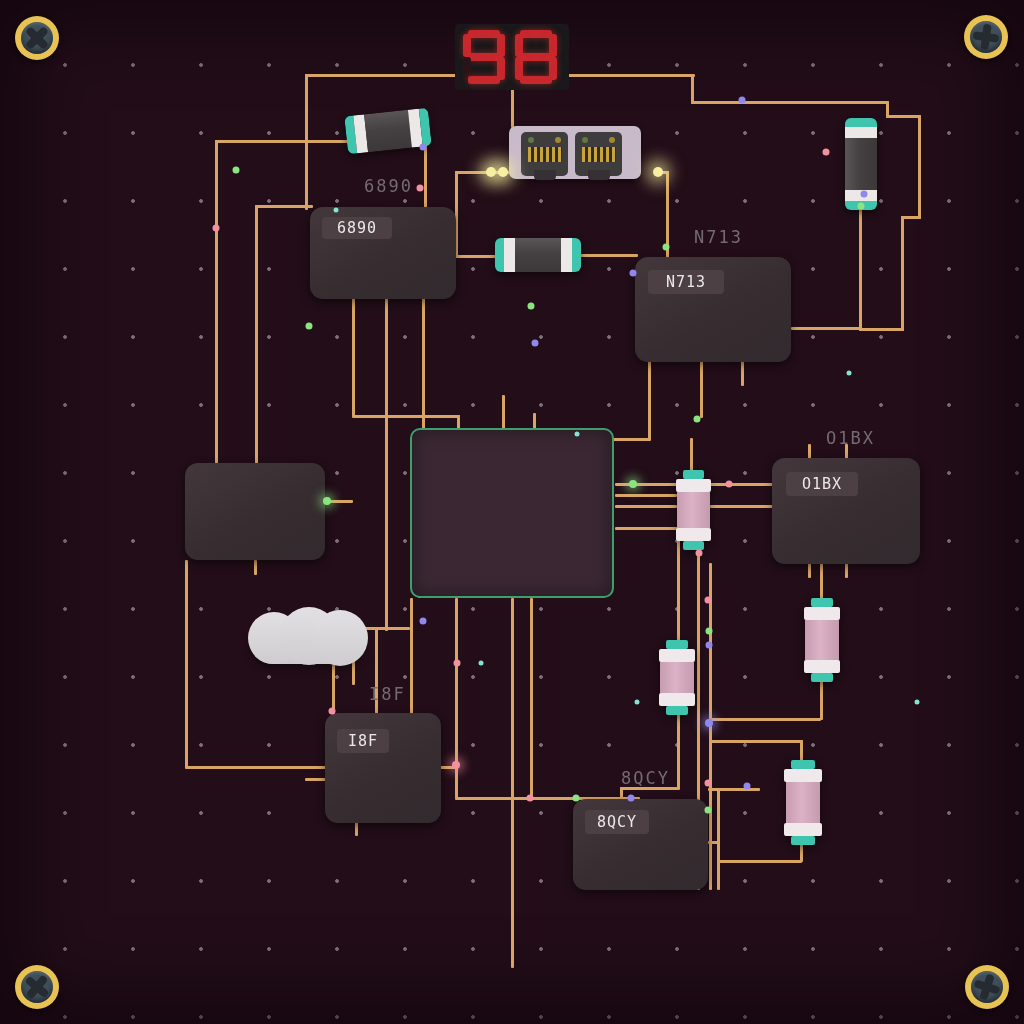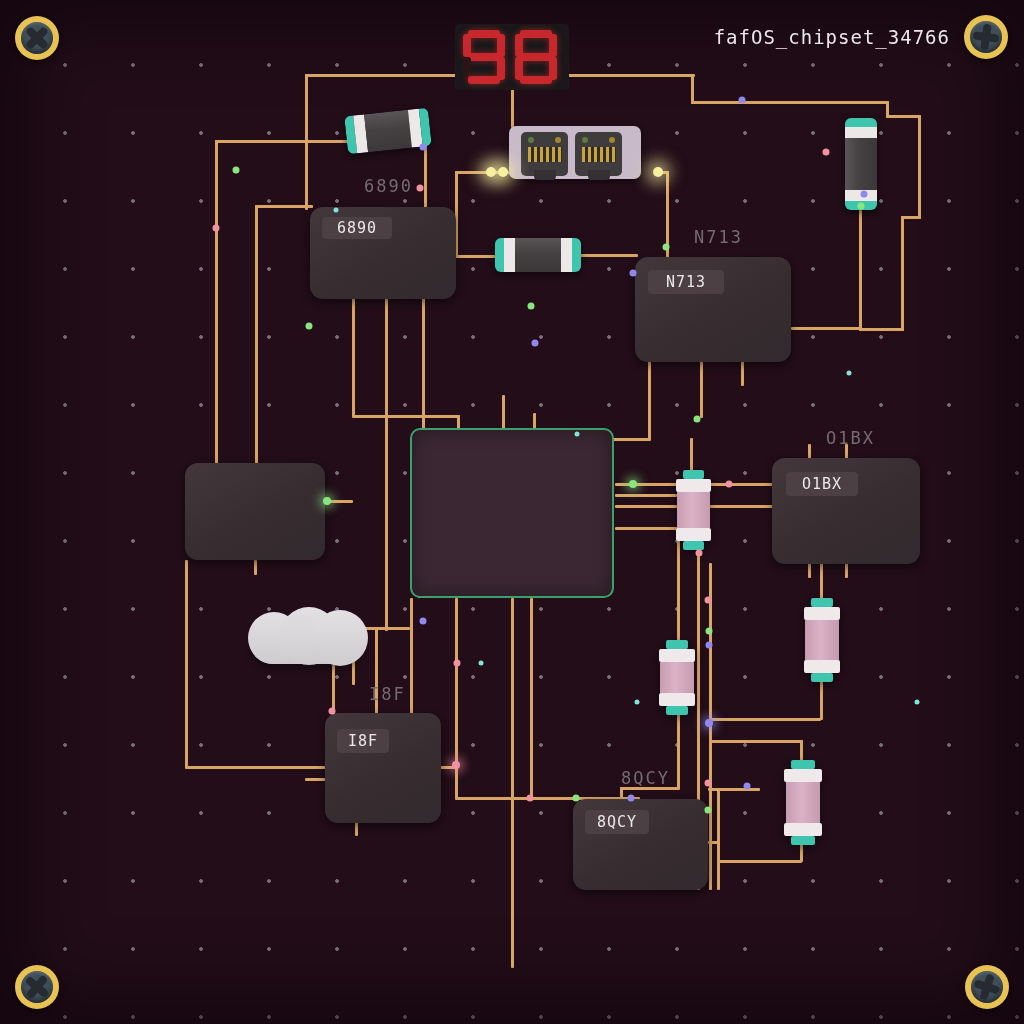--- a/index.html
+++ b/index.html
@@ -162,21 +162,20 @@
         <div class="seg lit" style="left: 5px; top: 0px; width: 32px; height: 8px;"></div>
         <div class="seg lit" style="left: 0px; top: 4px; width: 8px; height: 23px;"></div>
         <div class="seg lit" style="left: 34px; top: 4px; width: 8px; height: 23px;"></div>
         <div class="seg lit" style="left: 5px; top: 23px; width: 32px; height: 8px;"></div>
         <div class="seg lit" style="left: 0px; top: 27px; width: 8px; height: 23px;"></div>
         <div class="seg lit" style="left: 34px; top: 27px; width: 8px; height: 23px;"></div>
         <div class="seg lit" style="left: 5px; top: 46px; width: 32px; height: 8px;"></div>
       </div>
   </div>
 
-  <div class="title">fafOS_chipset_34766</div>
 
   <div class="ghost" style="left:364px;top:176px">6890</div>
   <div class="ghost" style="left:694px;top:227px">N713</div>
   <div class="ghost" style="left:826px;top:428px">O1BX</div>
   <div class="ghost" style="left:369px;top:684px">I8F</div>
   <div class="ghost" style="left:621px;top:768px">8QCY</div>
 
   <div class="chip" style="left:310px;top:207px;width:146px;height:92px">
     <div class="plate" style="left:12px;top:10px;width:70px;height:22px">6890</div>
   </div>

